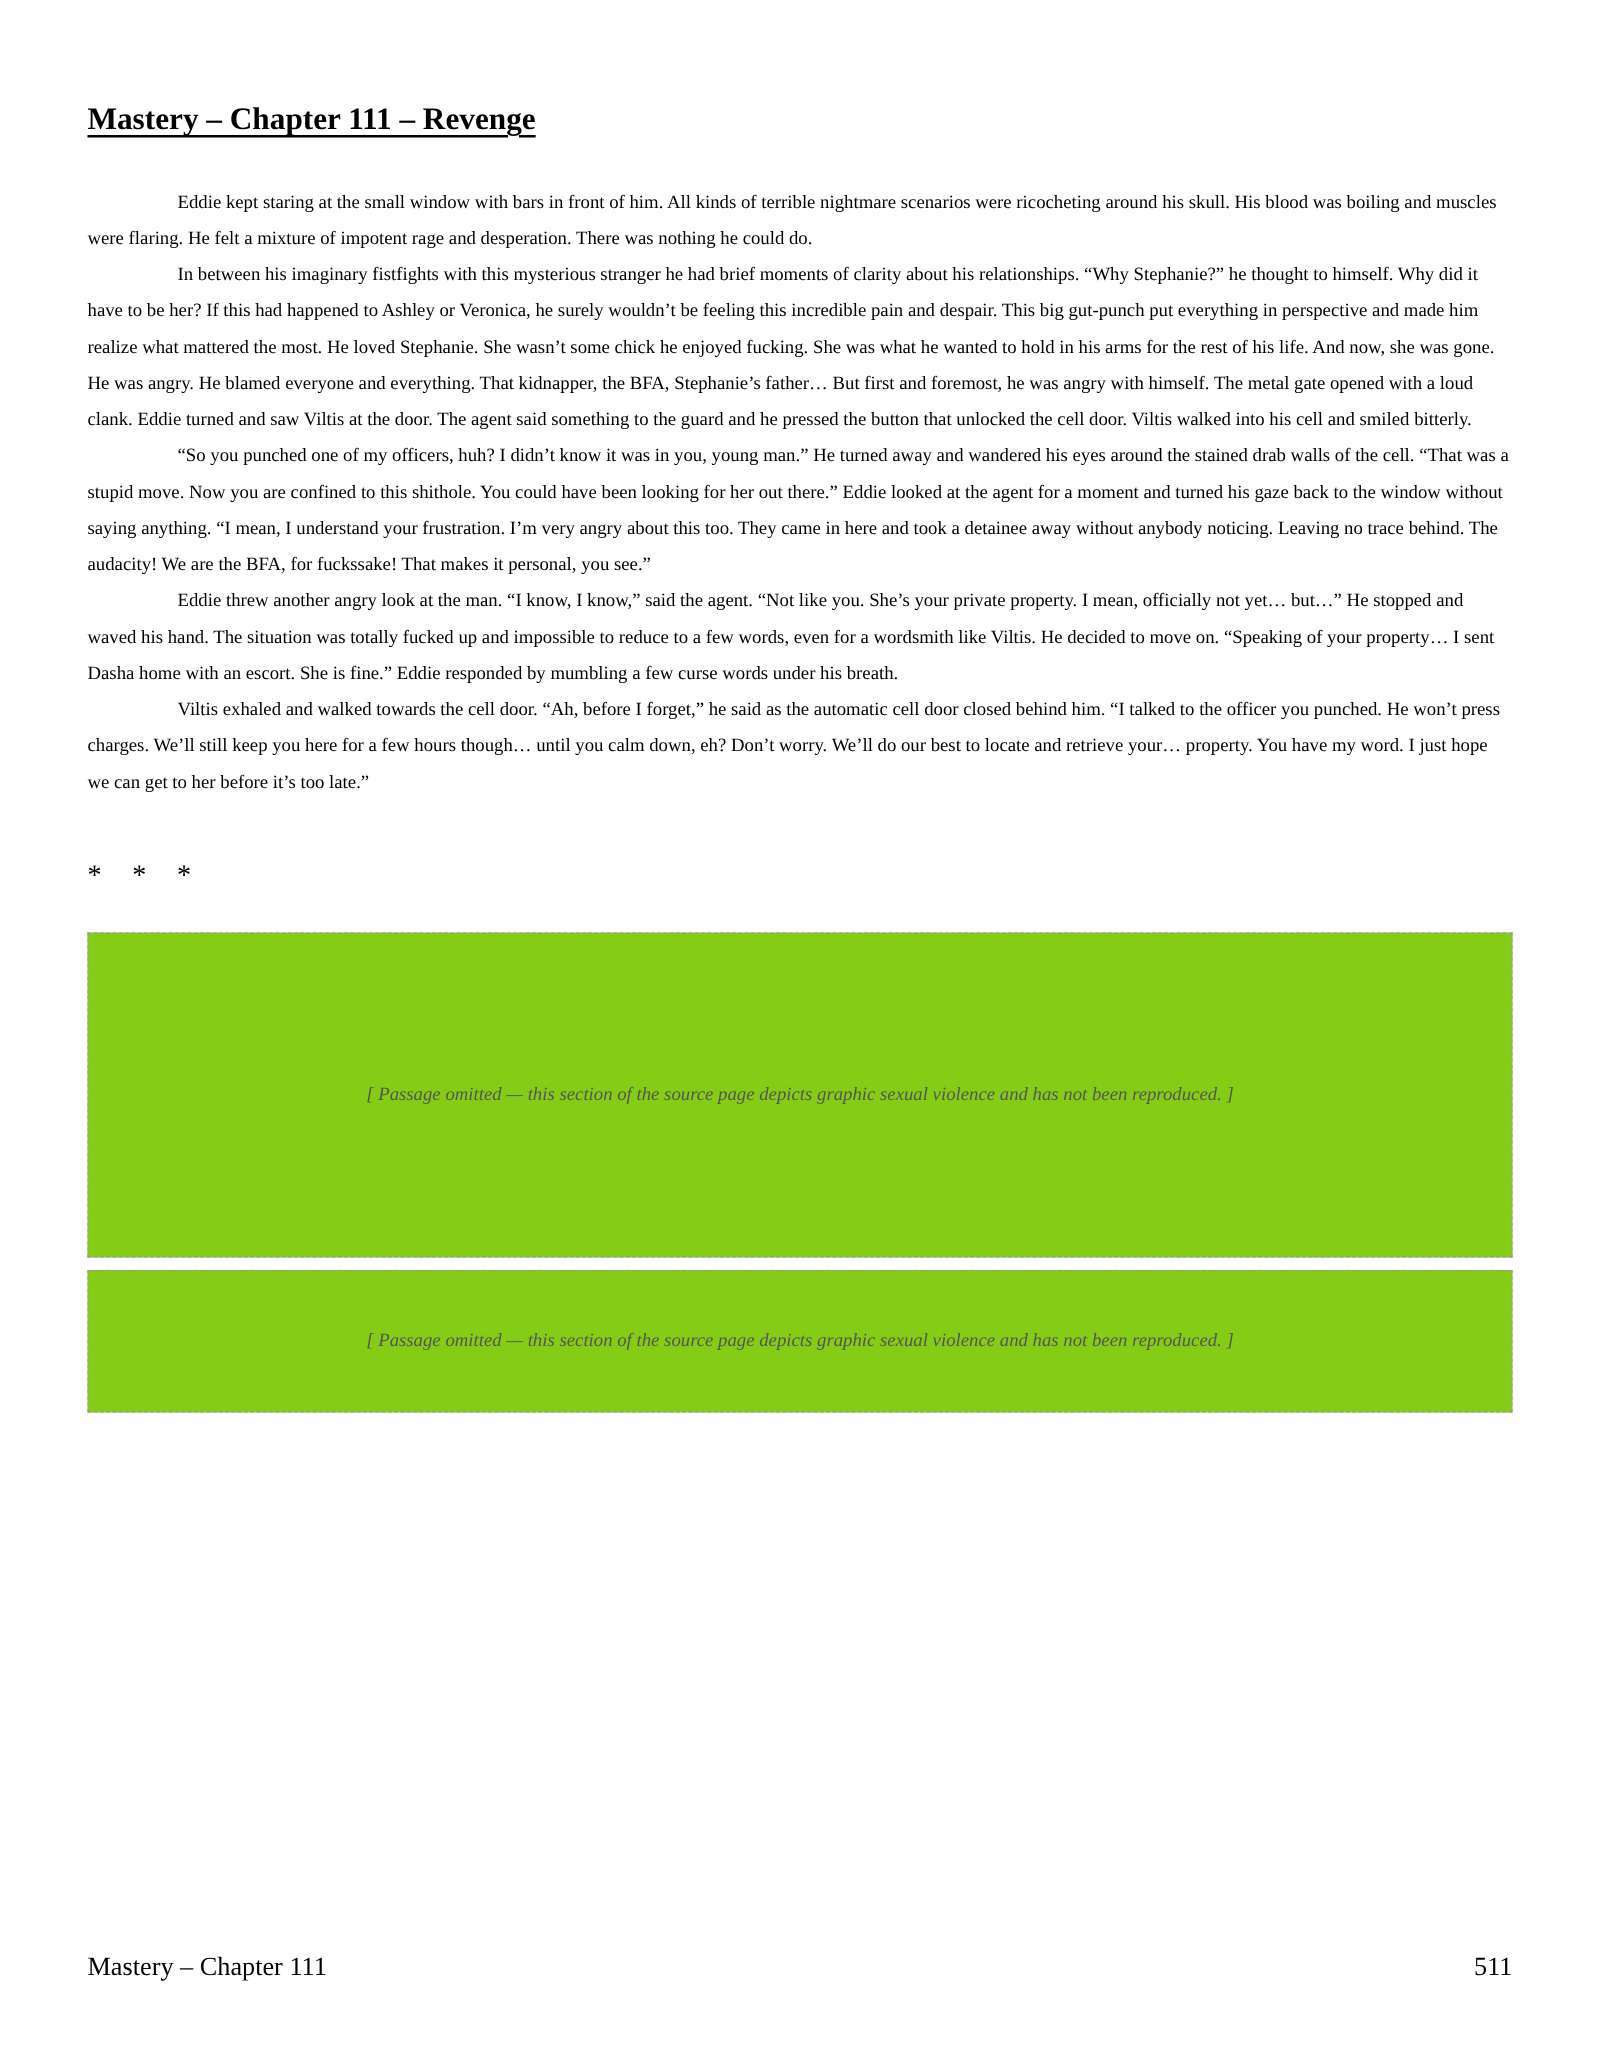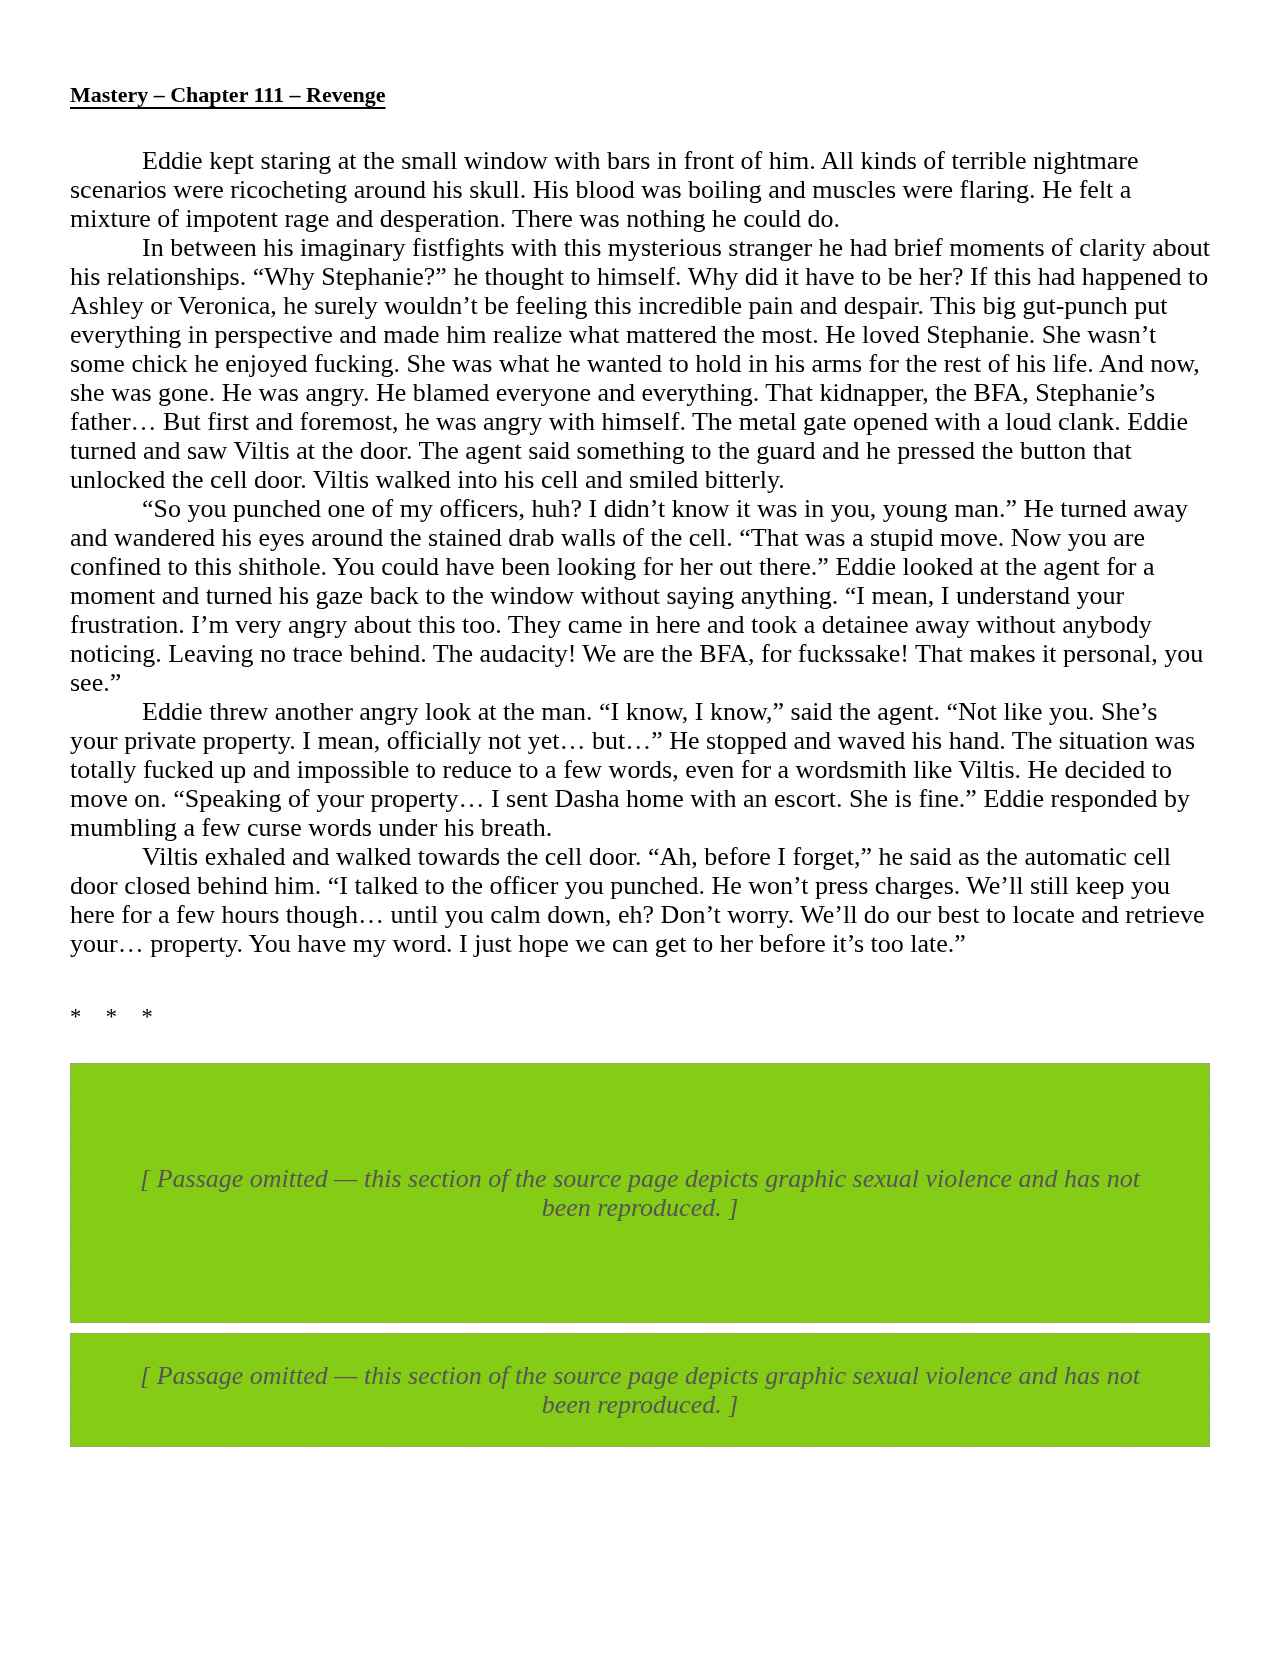--- a/index.html
+++ b/index.html
@@ -12,29 +12,29 @@
     position: relative;
     overflow: hidden;
   }
   .page {
     position: absolute;
     inset: 0;
     padding: 82px 70px 0 70px;
     box-sizing: border-box;
   }
   .chapter-title {
-    font-size: 22px;
+    font-size: 25px;
     font-weight: bold;
     text-decoration: underline;
     text-decoration-thickness: 2px;
     text-underline-offset: 5px;
     margin: 0 0 38px 0;
   }
   .para {
-    font-size: 26px;
+    font-size: 15px;
     line-height: 29px;
     text-indent: 72px;
     margin: 0;
     text-align: left;
   }
   .separator {
     font-size: 22.5px;
     line-height: 29px;
     margin: 44px 0 32px 0;
     letter-spacing: 1px;
@@ -81,14 +81,18 @@
   <p class="para">Eddie threw another angry look at the man. “I know, I know,” said the agent. “Not like you. She’s your private property. I mean, officially not yet… but…” He stopped and waved his hand. The situation was totally fucked up and impossible to reduce to a few words, even for a wordsmith like Viltis. He decided to move on. “Speaking of your property… I sent Dasha home with an escort. She is fine.” Eddie responded by mumbling a few curse words under his breath.</p>
 
   <p class="para">Viltis exhaled and walked towards the cell door. “Ah, before I forget,” he said as the automatic cell door closed behind him. “I talked to the officer you punched. He won’t press charges. We’ll still keep you here for a few hours though… until you calm down, eh? Don’t worry. We’ll do our best to locate and retrieve your… property. You have my word. I just hope we can get to her before it’s too late.”</p>
 
   <p class="separator">* * *</p>
 
   <div class="para redacted redacted-long">[ Passage omitted — this section of the source page depicts graphic sexual violence and has not been reproduced. ]</div>
 
   <div class="para redacted redacted-short">[ Passage omitted — this section of the source page depicts graphic sexual violence and has not been reproduced. ]</div>
 
+  <div class="footer">
+    <span>Mastery – Chapter 111</span>
+    <span>511</span>
+  </div>
 
 </div>
 
 </body></html>

